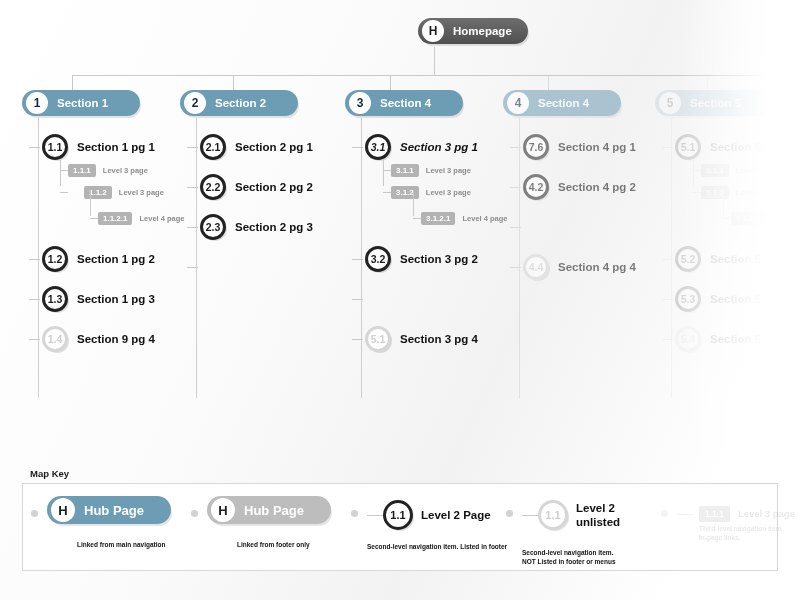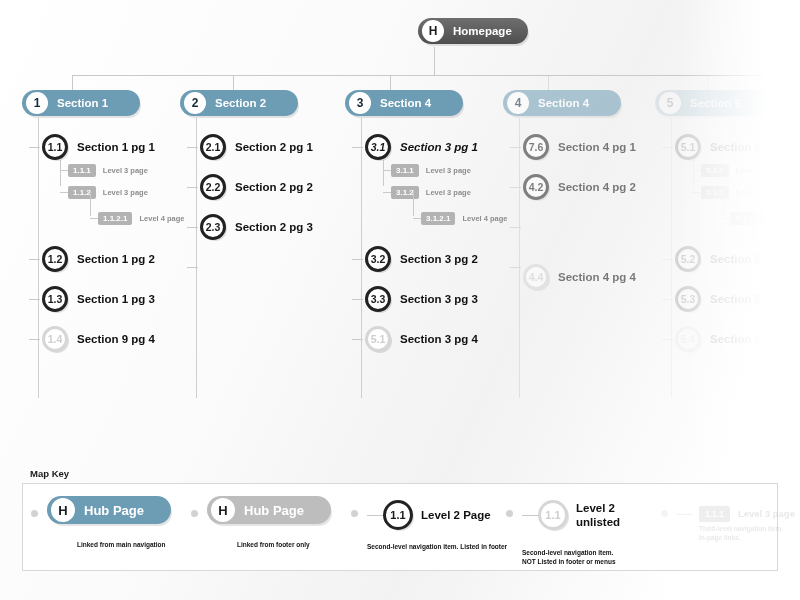--- a/index.html
+++ b/index.html
@@ -166,21 +166,21 @@
         <div class="l2" style="left: 42px; top: 134px;">
           <div class="l2-circle">1.1</div>
           <div class="l2-label">Section 1 pg 1</div>
         </div>
         <div class="tick" style="left: 29px; top: 147px;"></div>
         <div class="l3" style="left: 68px; top: 164px;">
           <span class="l3-badge">1.1.1</span>
           <span class="l3-label">Level 3 page</span>
         </div>
         <div class="line hline" style="left: 60px; top: 170px; width: 8px;"></div>
-        <div class="l3" style="left: 68px; top: 186px;">
+        <div class="l3" style="left: 84px; top: 186px;">
           <span class="l3-badge">1.1.2</span>
           <span class="l3-label">Level 3 page</span>
         </div>
         <div class="line hline" style="left: 60px; top: 192px; width: 8px;"></div>
         <div class="l3" style="left: 98px; top: 212px;">
           <span class="l3-badge">1.1.2.1</span>
           <span class="l3-label">Level 4 page</span>
         </div>
         <div class="line hline" style="left: 90px; top: 218px; width: 8px;"></div>
         <div class="line vline" style="left: 60px; top: 160px; height: 26px;"></div>
@@ -252,24 +252,20 @@
           <span class="l3-label">Level 4 page</span>
         </div>
         <div class="line hline" style="left: 413px; top: 218px; width: 8px;"></div>
         <div class="line vline" style="left: 383px; top: 160px; height: 26px;"></div>
         <div class="line vline" style="left: 413px; top: 190px; height: 26px;"></div>
         <div class="l2" style="left: 365px; top: 246px;">
           <div class="l2-circle">3.2</div>
           <div class="l2-label">Section 3 pg 2</div>
         </div>
         <div class="tick" style="left: 352px; top: 259px;"></div>
-        <div class="l2" style="left: 365px; top: 286px;">
-          <div class="l2-circle">3.3</div>
-          <div class="l2-label">Section 3 pg 3</div>
-        </div>
         <div class="tick" style="left: 352px; top: 299px;"></div>
         <div class="l2" style="left: 365px; top: 326px;">
           <div class="l2-circle unlisted">5.1</div>
           <div class="l2-label">Section 3 pg 4</div>
         </div>
         <div class="tick" style="left: 352px; top: 339px;"></div>
       </div>
       <div class="sec-wrap fade1" style="left: 0px; top: 0px; width: 800px; height: 460px;">
         <div class="line vline" style="left: 548px; top: 75px; height: 15px;"></div>
         <div class="pill pill-sec" style="left: 503px; top: 90px;">
@@ -281,21 +277,21 @@
           <div class="l2-circle">7.6</div>
           <div class="l2-label">Section 4 pg 1</div>
         </div>
         <div class="tick" style="left: 510px; top: 147px;"></div>
         <div class="l2" style="left: 523px; top: 174px;">
           <div class="l2-circle">4.2</div>
           <div class="l2-label">Section 4 pg 2</div>
         </div>
         <div class="tick" style="left: 510px; top: 187px;"></div>
         <div class="tick" style="left: 510px; top: 227px;"></div>
-        <div class="l2" style="left: 523px; top: 264px;">
+        <div class="l2" style="left: 523px; top: 254px;">
           <div class="l2-circle unlisted">4.4</div>
           <div class="l2-label">Section 4 pg 4</div>
         </div>
         <div class="tick" style="left: 510px; top: 267px;"></div>
       </div>
       <div class="sec-wrap fade2" style="left: 0px; top: 0px; width: 800px; height: 460px;">
         <div class="line vline" style="left: 707px; top: 75px; height: 15px;"></div>
         <div class="pill pill-sec" style="left: 655px; top: 90px;">
           <span class="pill-badge">5</span>
           <span class="pill-label">Section 5</span>

